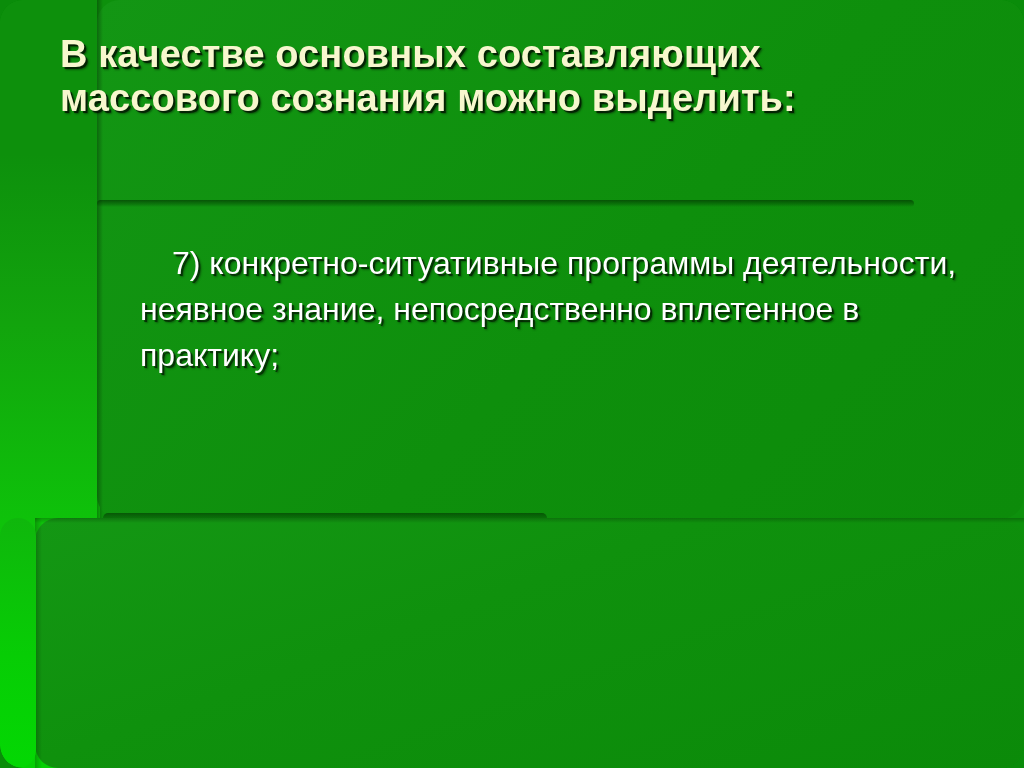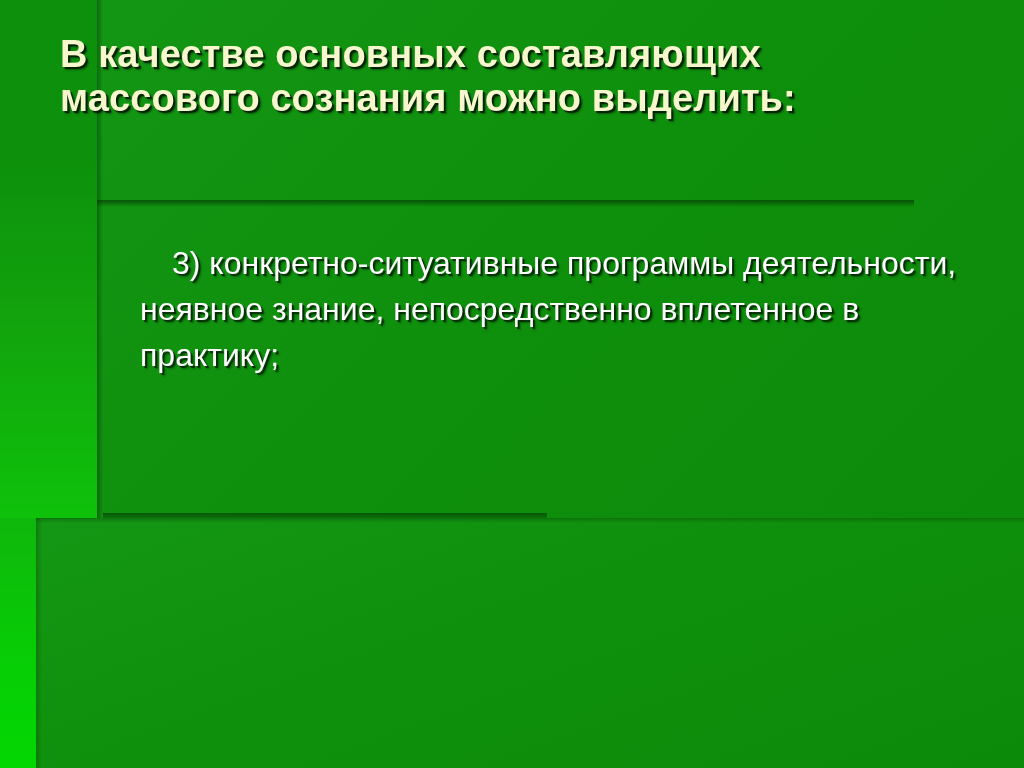--- a/index.html
+++ b/index.html
@@ -1,16 +1,16 @@
 <!DOCTYPE html>
 <html><head>
 <meta charset="utf-8">
 <title>Slide</title>
 <style>
-  * { margin:0; padding:0; box-sizing:border-box; }
+  * { margin:0; padding:0; box-sizing:border-box;border-radius:23px; }
   html, body {
     width:1024px; height:768px;
     overflow:hidden;
     background:#0a8c0a;
     font-family:"Liberation Sans", sans-serif;
   }
 
   .slide {
     position:relative;
     width:1024px;
@@ -145,15 +145,15 @@
   <div class="bg-panel-main-shadow"></div>
 
   <div class="bg-panel-lower"></div>
 
   <div class="bg-left-sliver"></div>
 
   <div class="title-rule"></div>
 
   <h1 class="title">В качестве основных составляющих массового сознания можно выделить:</h1>
 
-  <p class="body-text">3) конкретно-ситуативные программы деятельности, неявное знание, непосредственно вплетенное в практику;</p>
+  <p class="body-text">7) конкретно-ситуативные программы деятельности, неявное знание, непосредственно вплетенное в практику;</p>
 
 </div>
 
 </body></html>

